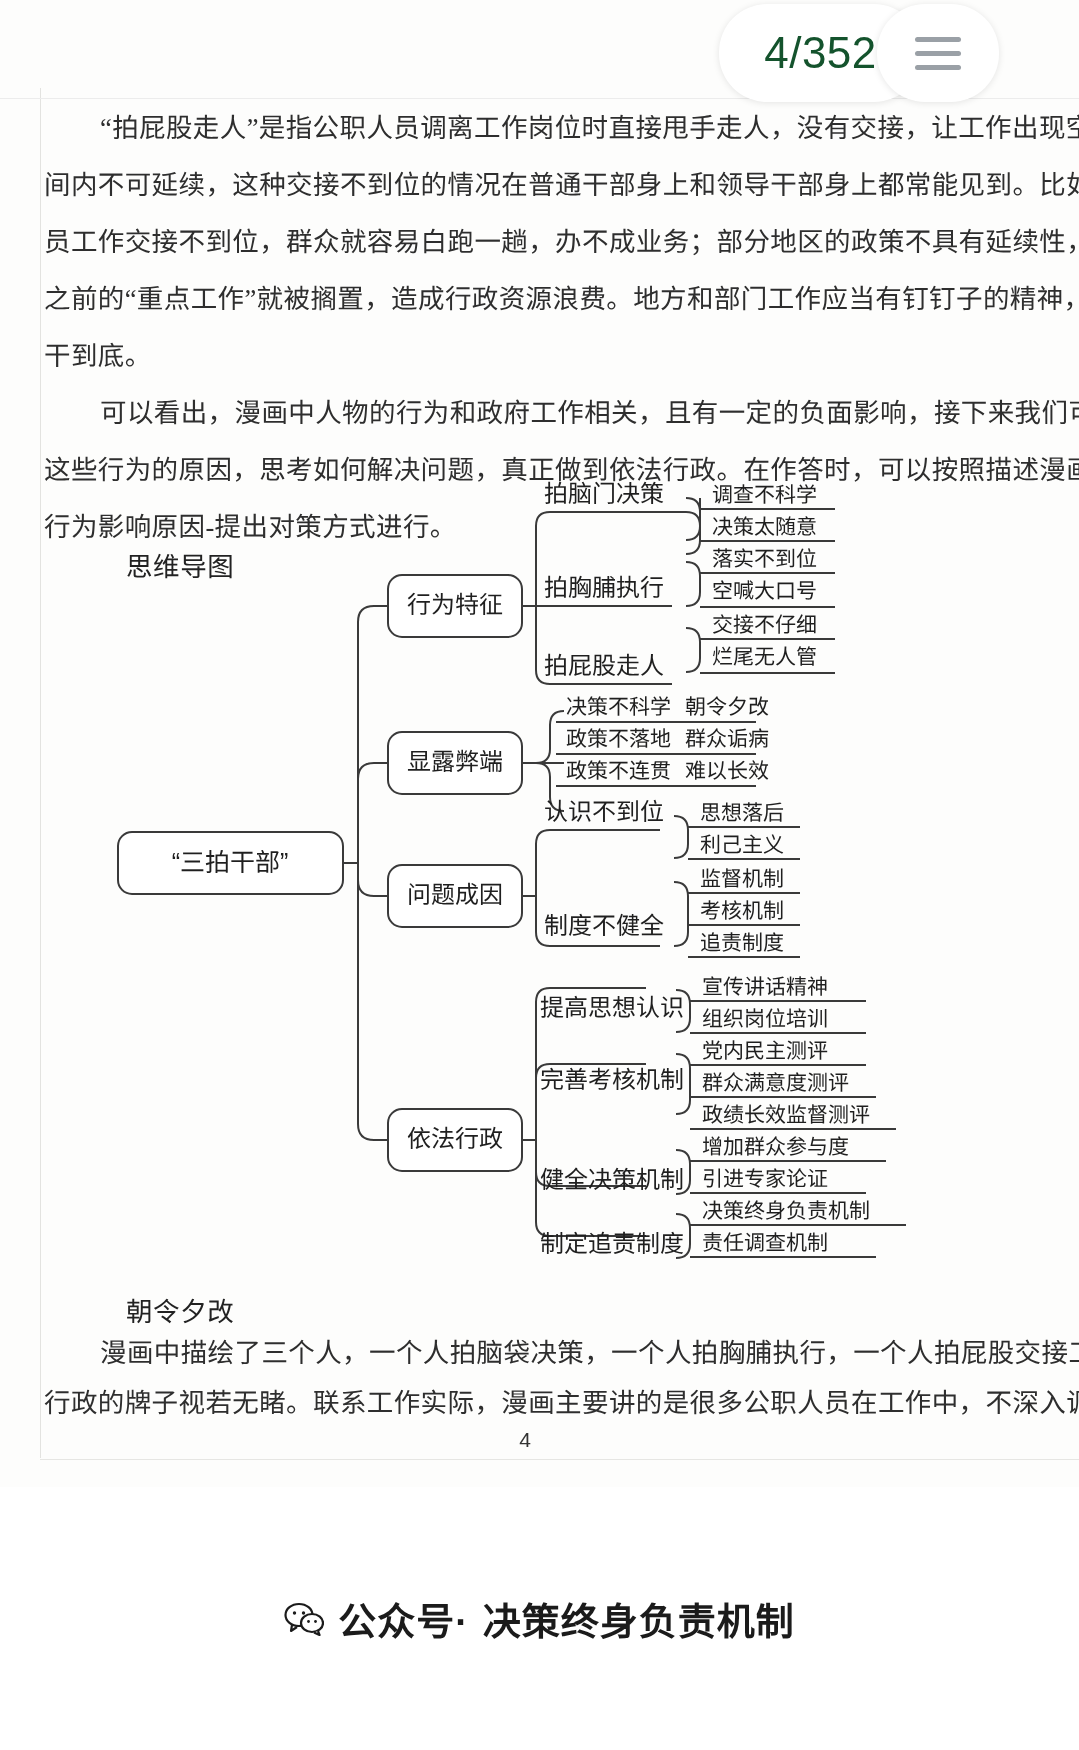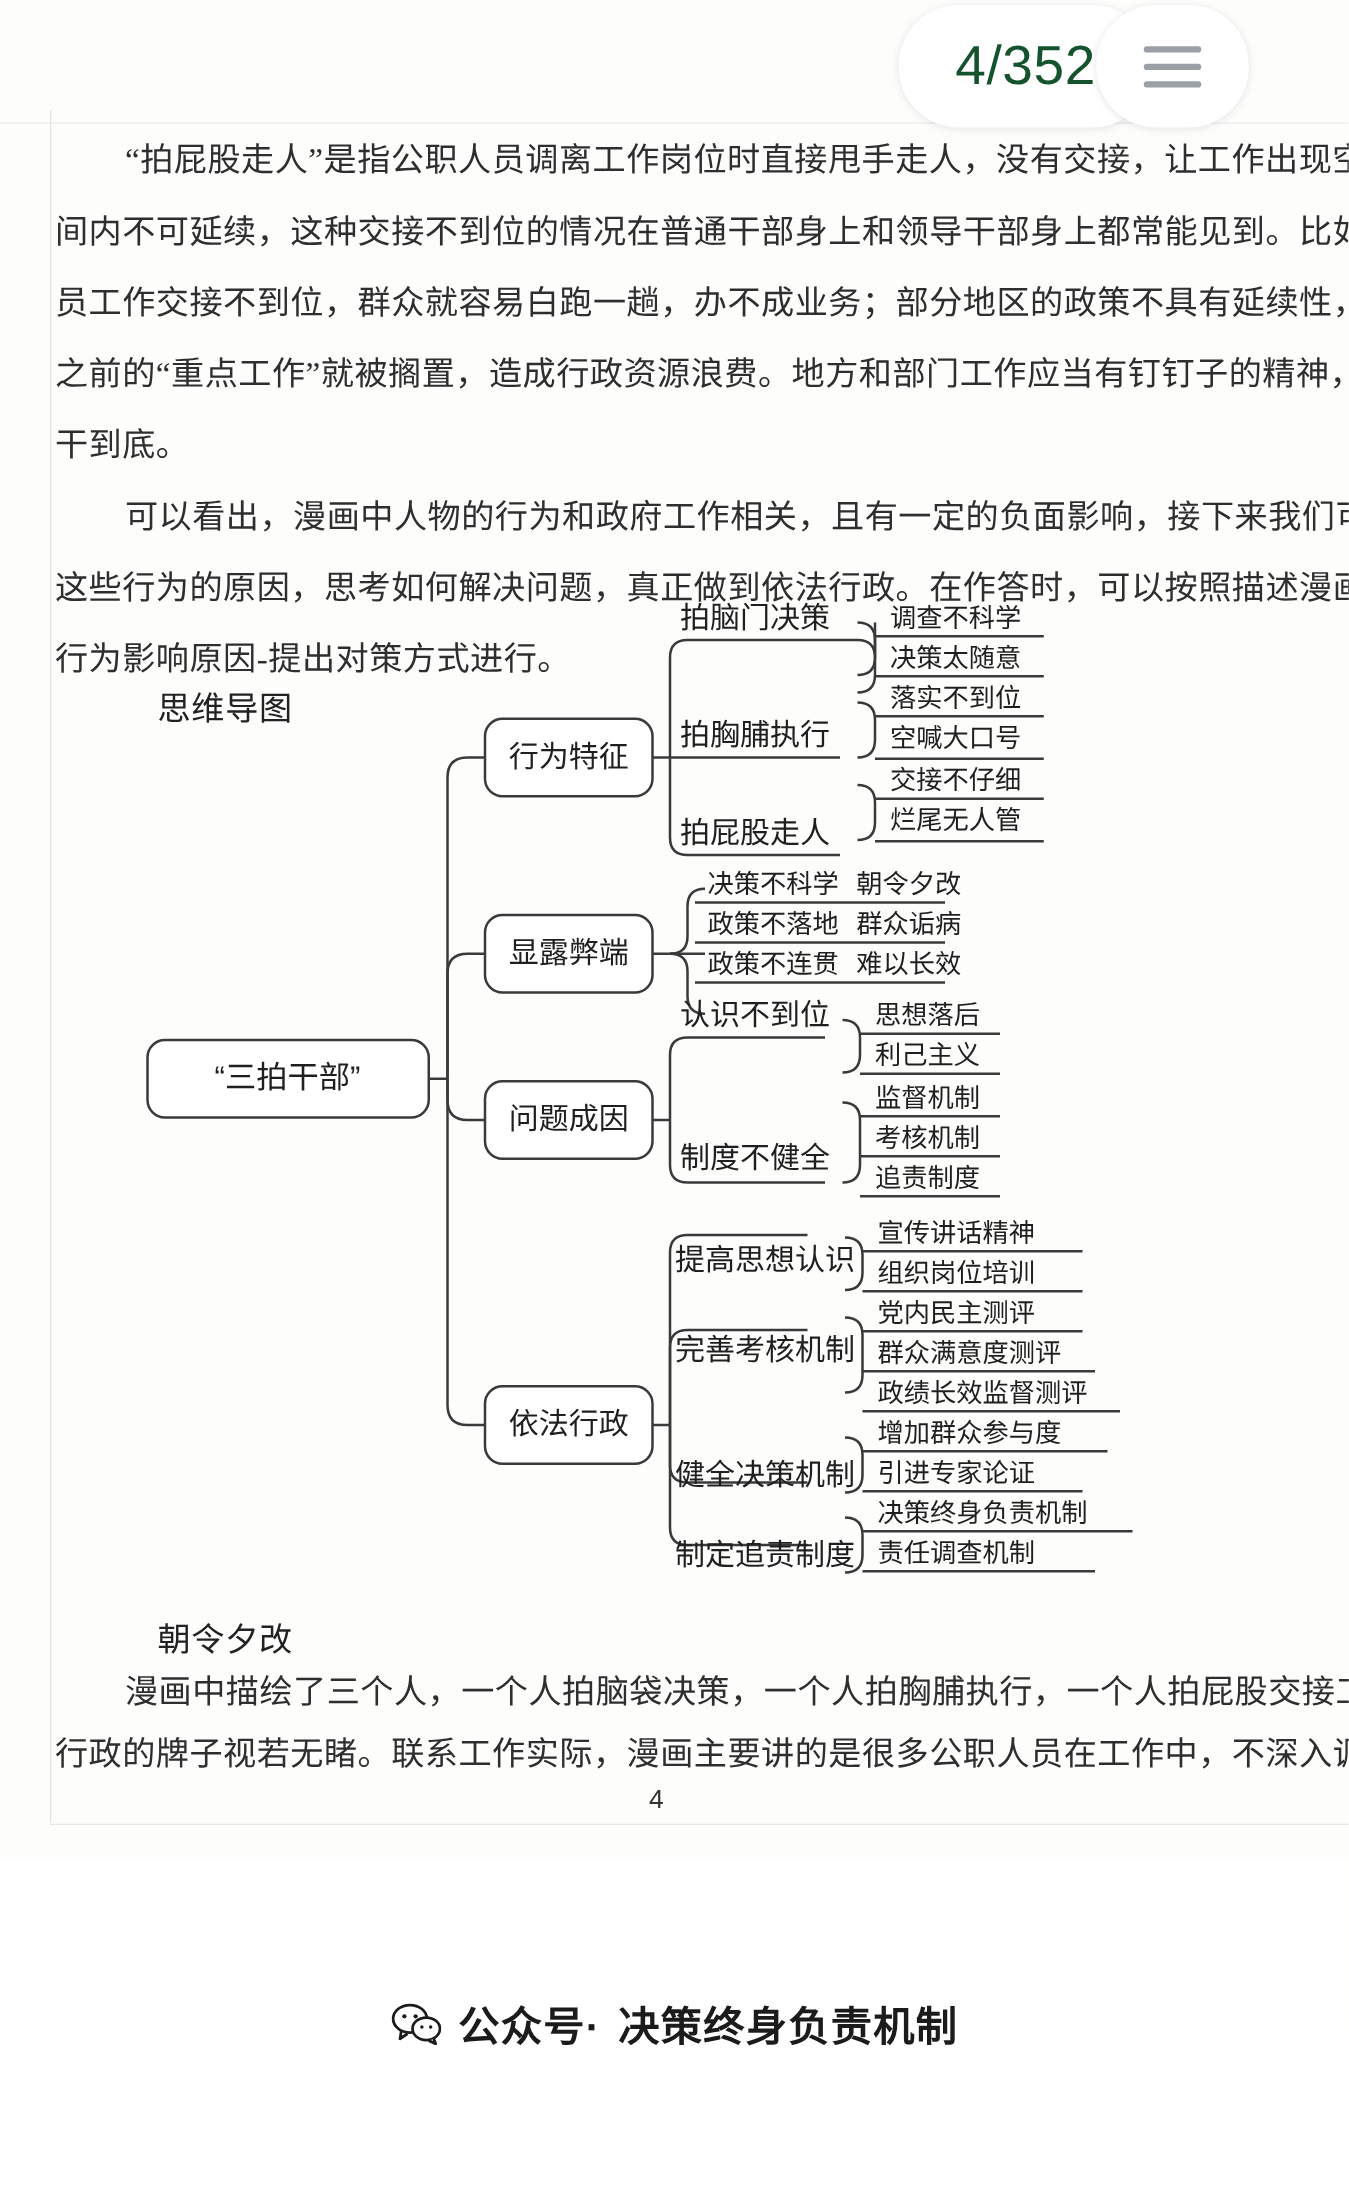--- a/index.html
+++ b/index.html
@@ -173,21 +173,21 @@
     background: #ffffff;
     display: flex;
     align-items: center;
     justify-content: center;
   }
   #watermark-inner {
     display: flex;
     align-items: center;
     gap: 14px;
     font-family: "Liberation Sans", "DejaVu Sans", sans-serif;
-    font-size: 33px;
+    font-size: 38px;
     font-weight: bold;
     color: #1b1b1b;
     letter-spacing: 1px;
   }
   #wechat-icon {
     width: 40px; height: 34px;
   }
 </style>
 </head>
 <body>

